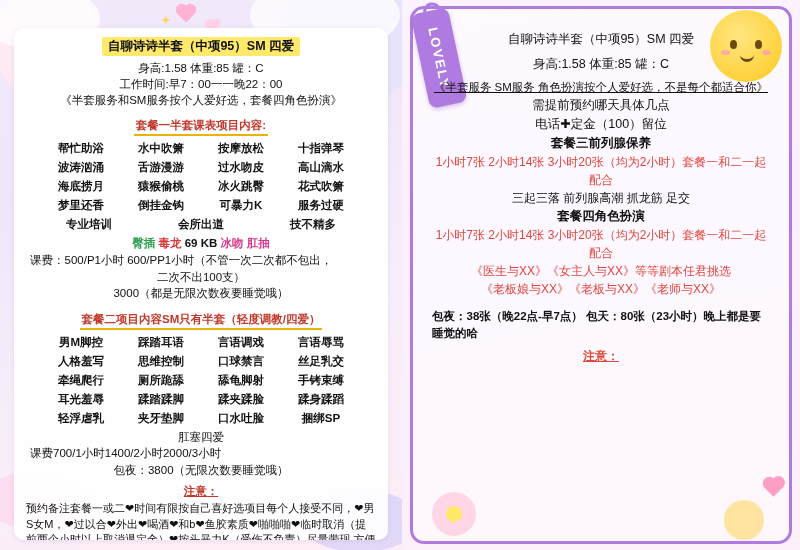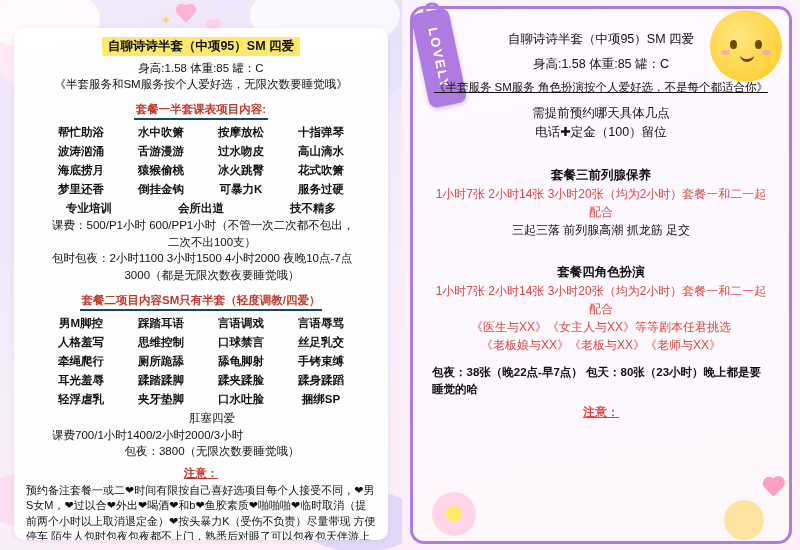--- a/index.html
+++ b/index.html
@@ -61,21 +61,21 @@
   }
   .sect-head {
     text-align: center;
     margin: 7px 0 4px 0;
   }
   .sect-head span {
     display: inline-block;
     font-size: 11.5px;
     font-weight: bold;
     color: #c0392b;
-    border-bottom: 2px solid #0c4a6e;
+    border-bottom: 2px solid #eab308;
     padding: 0 2px 1px 2px;
   }
   .grid4 {
     display: grid;
     grid-template-columns: repeat(4, 1fr);
     row-gap: 2px;
     column-gap: 2px;
     padding: 0 18px;
     margin-bottom: 2px;
   }
@@ -112,21 +112,20 @@
   .addons .g { color: #2e9e4f; }
   .addons .r { color: #d83b3b; }
   .addons .b { color: #111; }
   .addons .p { color: #d83b8d; }
   .l-note {
     font-size: 11.5px;
     color: #111;
     line-height: 16.5px;
     text-align: center;
     white-space: nowrap;
-    margin-left: 22px;
   }
   .l-note.left { text-align: left; padding-left: 6px; }
   .notice-head {
     text-align: center;
     font-size: 11.5px;
     font-weight: bold;
     color: #c0392b;
     text-decoration: underline;
     margin-top: 6px;
   }
@@ -166,21 +165,21 @@
     font-size: 12.5px;
     color: #111;
     line-height: 19px;
   }
   .r-line.small { font-size: 11.5px; line-height: 18px; }
   .r-sect {
     text-align: center;
     font-size: 12.5px;
     font-weight: bold;
     color: #111;
-    margin-top: 24px;
+    margin-top: 0;
     line-height: 19px;
   }
   .r-red {
     text-align: center;
     font-size: 12px;
     color: #e0473c;
     line-height: 18px;
   }
   .r-black {
     text-align: center;
@@ -300,21 +299,22 @@
   <div class="left-deco cloud" style="left:-16px; top:470px; width:110px; height:60px; background:rgba(255,214,236,0.7);"></div>
   <div class="left-deco cloud" style="left:300px; top:490px; width:120px; height:62px; background:rgba(214,206,250,0.7);"></div>
 
   <div class="left-card">
 
     <div class="l-title-wrap">
       <div class="l-title">自聊诗诗半套（中项95）SM 四爱</div>
     </div>
 
     <div class="l-line">身高:1.58 体重:85 罐：C</div>
-    <div class="l-line">《半套服务和SM服务按个人爱好选，无限次数要睡觉哦》</div>
+    <div class="l-line">工作时间:早7：00一一晚22：00</div>
+    <div class="l-line">《半套服务和SM服务按个人爱好选，套餐四角色扮演》</div>
 
     <div class="sect-head">
       <span>套餐一半套课表项目内容:</span>
     </div>
 
     <div class="grid4">
       <div>帮忙助浴</div>
       <div>水中吹箫</div>
       <div>按摩放松</div>
       <div>十指弹琴</div>
@@ -330,24 +330,30 @@
       <div>倒挂金钩</div>
       <div>可暴力K</div>
       <div>服务过硬</div>
     </div>
     <div class="grid3">
       <div>专业培训</div>
       <div>会所出道</div>
       <div>技不精多</div>
     </div>
 
+    <div class="addons">
+      <span class="g">臀插</span>
+      <span class="r">毒龙</span>
+      <span class="b">69 KB</span>
+      <span class="p">冰吻</span>
+      <span class="p">肛抽</span>
+    </div>
 
     <div class="l-note left">课费：500/P1小时 600/PP1小时（不管一次二次都不包出，</div>
     <div class="l-note">二次不出100支）</div>
-    <div class="l-note left">包时包夜：2小时1100 3小时1500 4小时2000 夜晚10点-7点</div>
     <div class="l-note">3000（都是无限次数夜要睡觉哦）</div>
 
     <div class="sect-head">
       <span>套餐二项目内容SM只有半套（轻度调教/四爱）</span>
     </div>
 
     <div class="grid4">
       <div>男M脚控</div>
       <div>踩踏耳语</div>
       <div>言语调戏</div>
@@ -397,21 +403,21 @@
 
   <div class="left-deco" style="left:30px; bottom:14px; width:44px; height:44px; border-radius:50%; background:#ffd6e8;"></div>
   <div class="left-deco" style="left:44px; bottom:28px; width:16px; height:16px; border-radius:50%; background:#ffe96a;"></div>
   <div class="left-deco" style="right:36px; bottom:10px; width:40px; height:40px; border-radius:50%; background:#ffe3a0;"></div>
   <div class="left-deco heart" style="right:20px; bottom:56px; width:13px; height:13px; background:#ff9ec4;"></div>
 
   <div class="r-inner">
     <div class="r-line">自聊诗诗半套（中项95）SM 四爱</div>
     <div class="r-line" style="margin-top:6px;">身高:1.58 体重:85  罐：C</div>
     <div class="r-line small" style="margin-top:4px;text-decoration:underline;">《半套服务 SM服务 角色扮演按个人爱好选，不是每个都适合你》</div>
-    <div class="r-line" style="margin-top:8px;">需提前预约哪天具体几点</div>
+    <div class="r-line" style="">需提前预约哪天具体几点</div>
     <div class="r-line">电话✚定金（100）留位</div>
 
     <div class="r-sect">套餐三前列腺保养</div>
     <div class="r-red">1小时7张 2小时14张 3小时20张（均为2小时）套餐一和二一起配合</div>
     <div class="r-black">三起三落 前列腺高潮 抓龙筋 足交</div>
 
     <div class="r-sect">套餐四角色扮演</div>
     <div class="r-red">1小时7张 2小时14张 3小时20张（均为2小时）套餐一和二一起配合</div>
     <div class="r-red">《医生与XX》《女主人与XX》等等剧本任君挑选</div>
     <div class="r-red">《老板娘与XX》《老板与XX》《老师与XX》</div>

